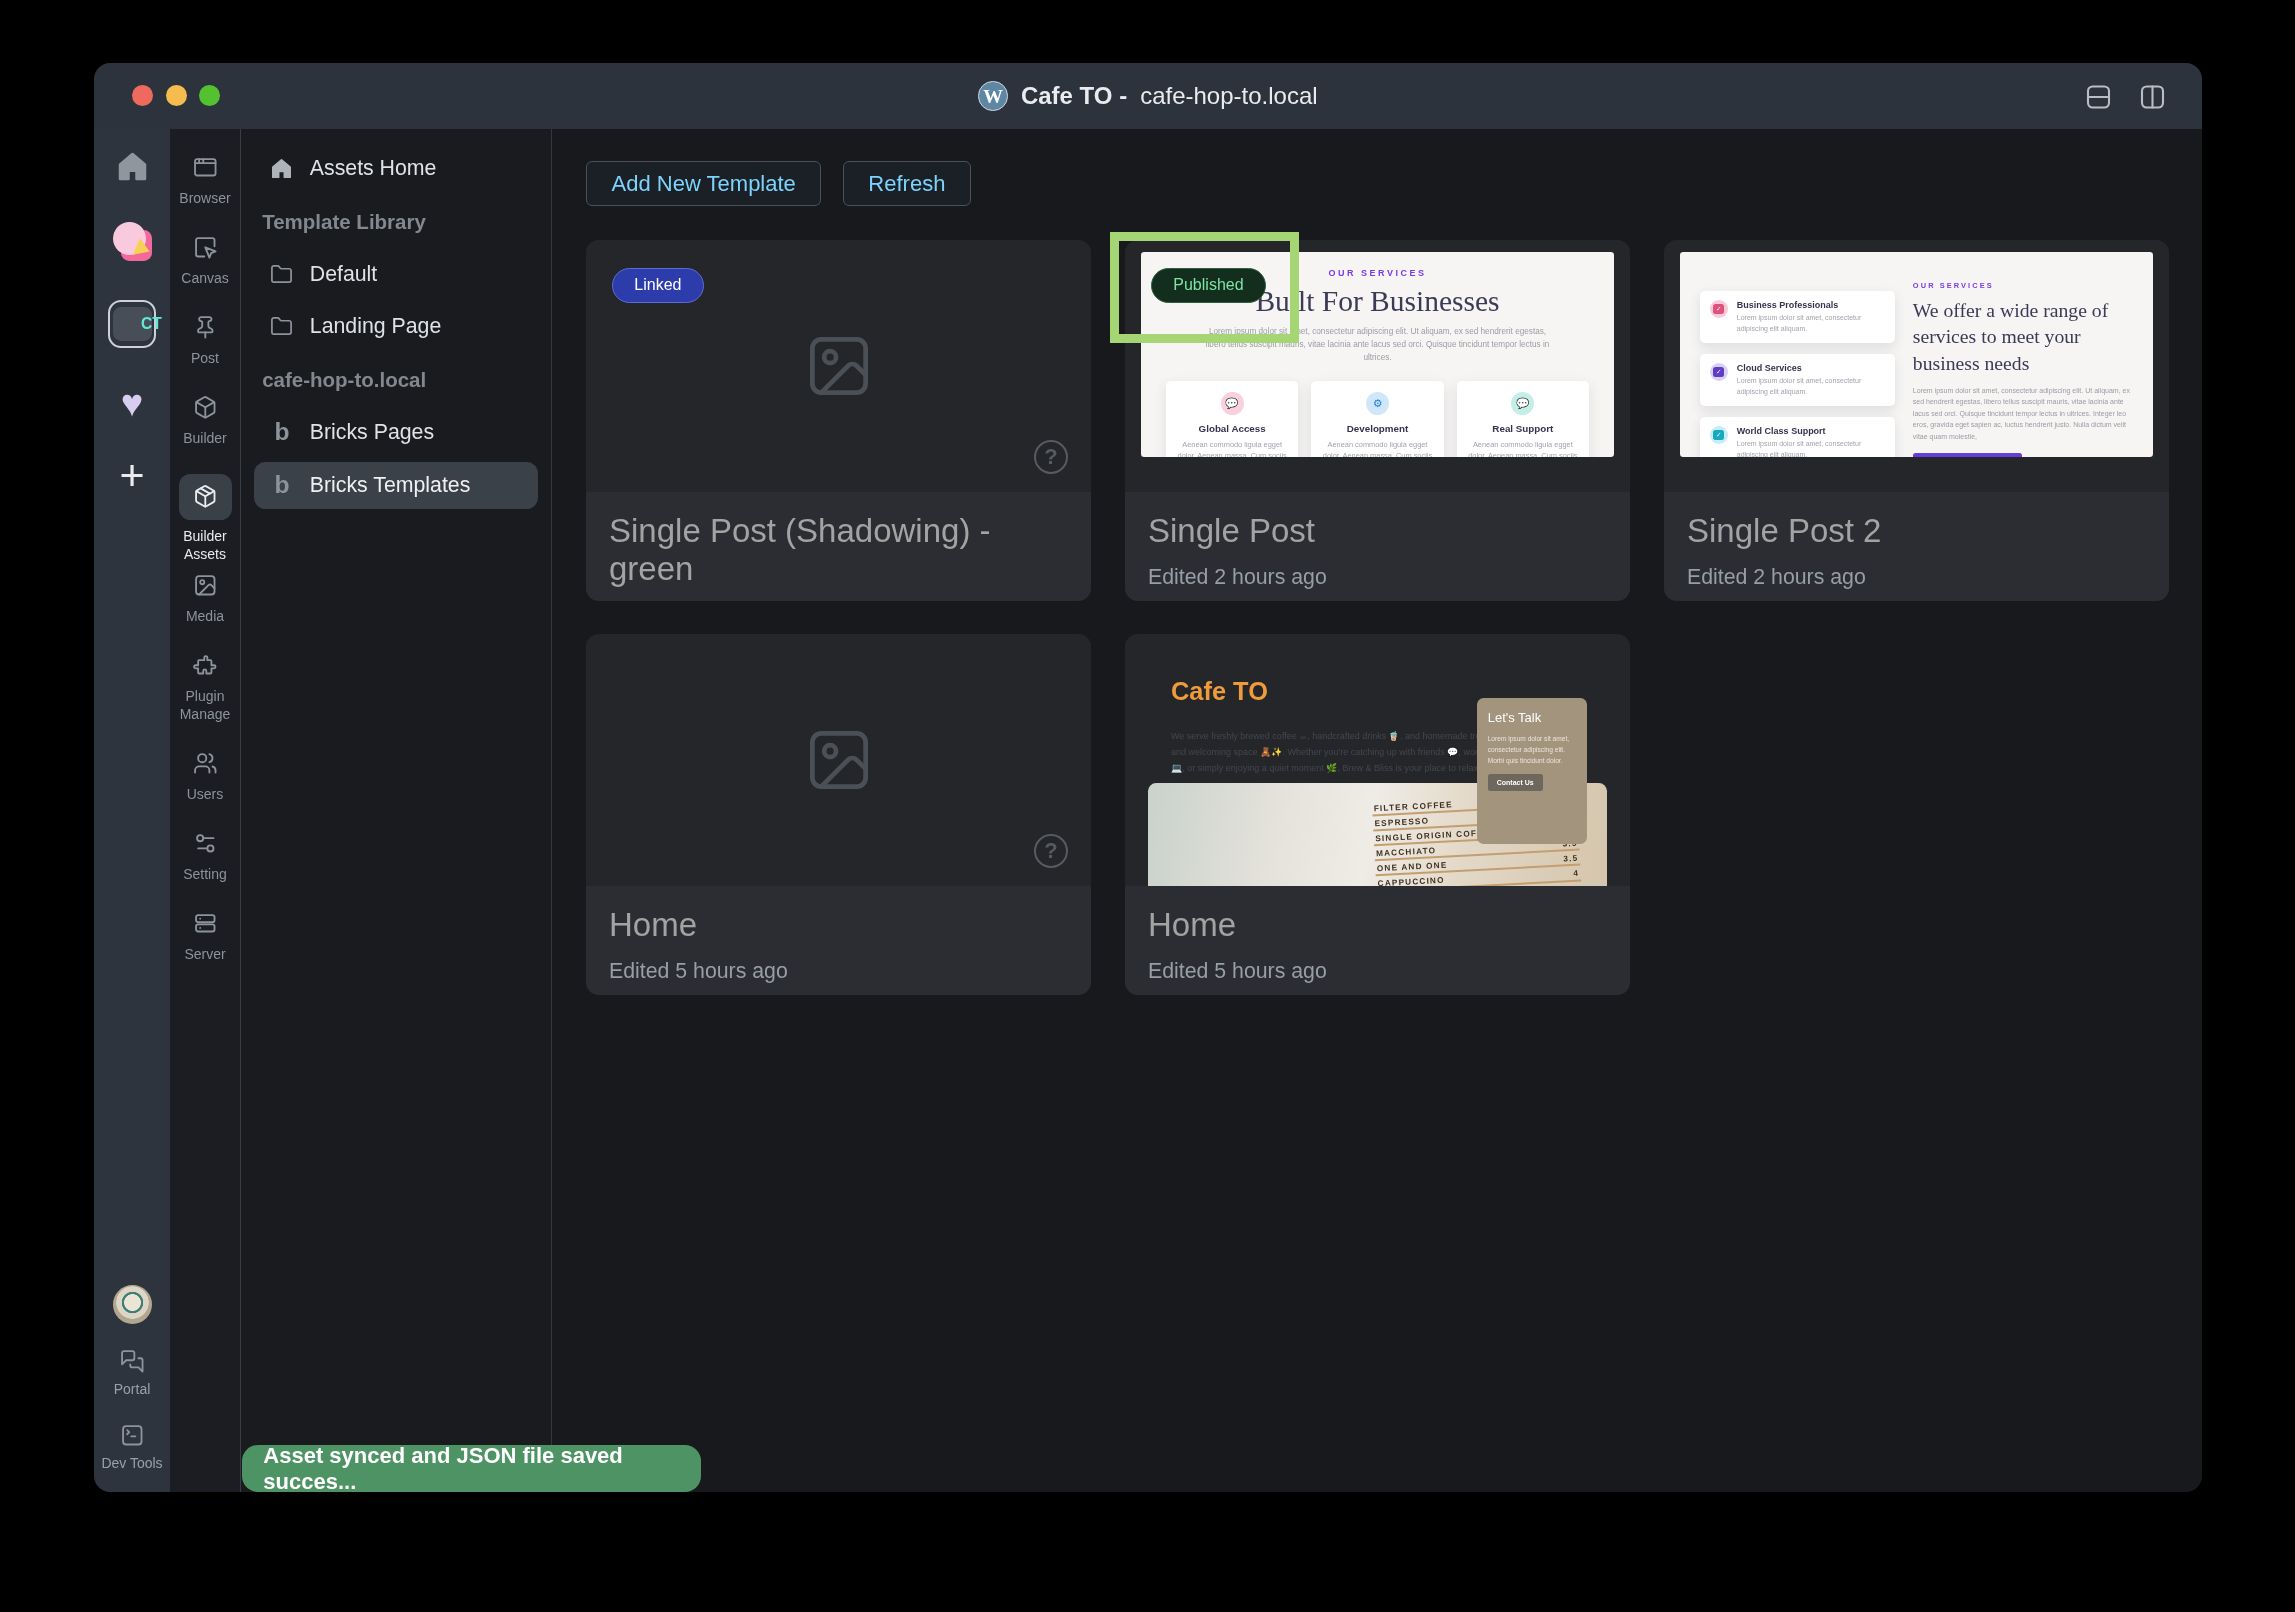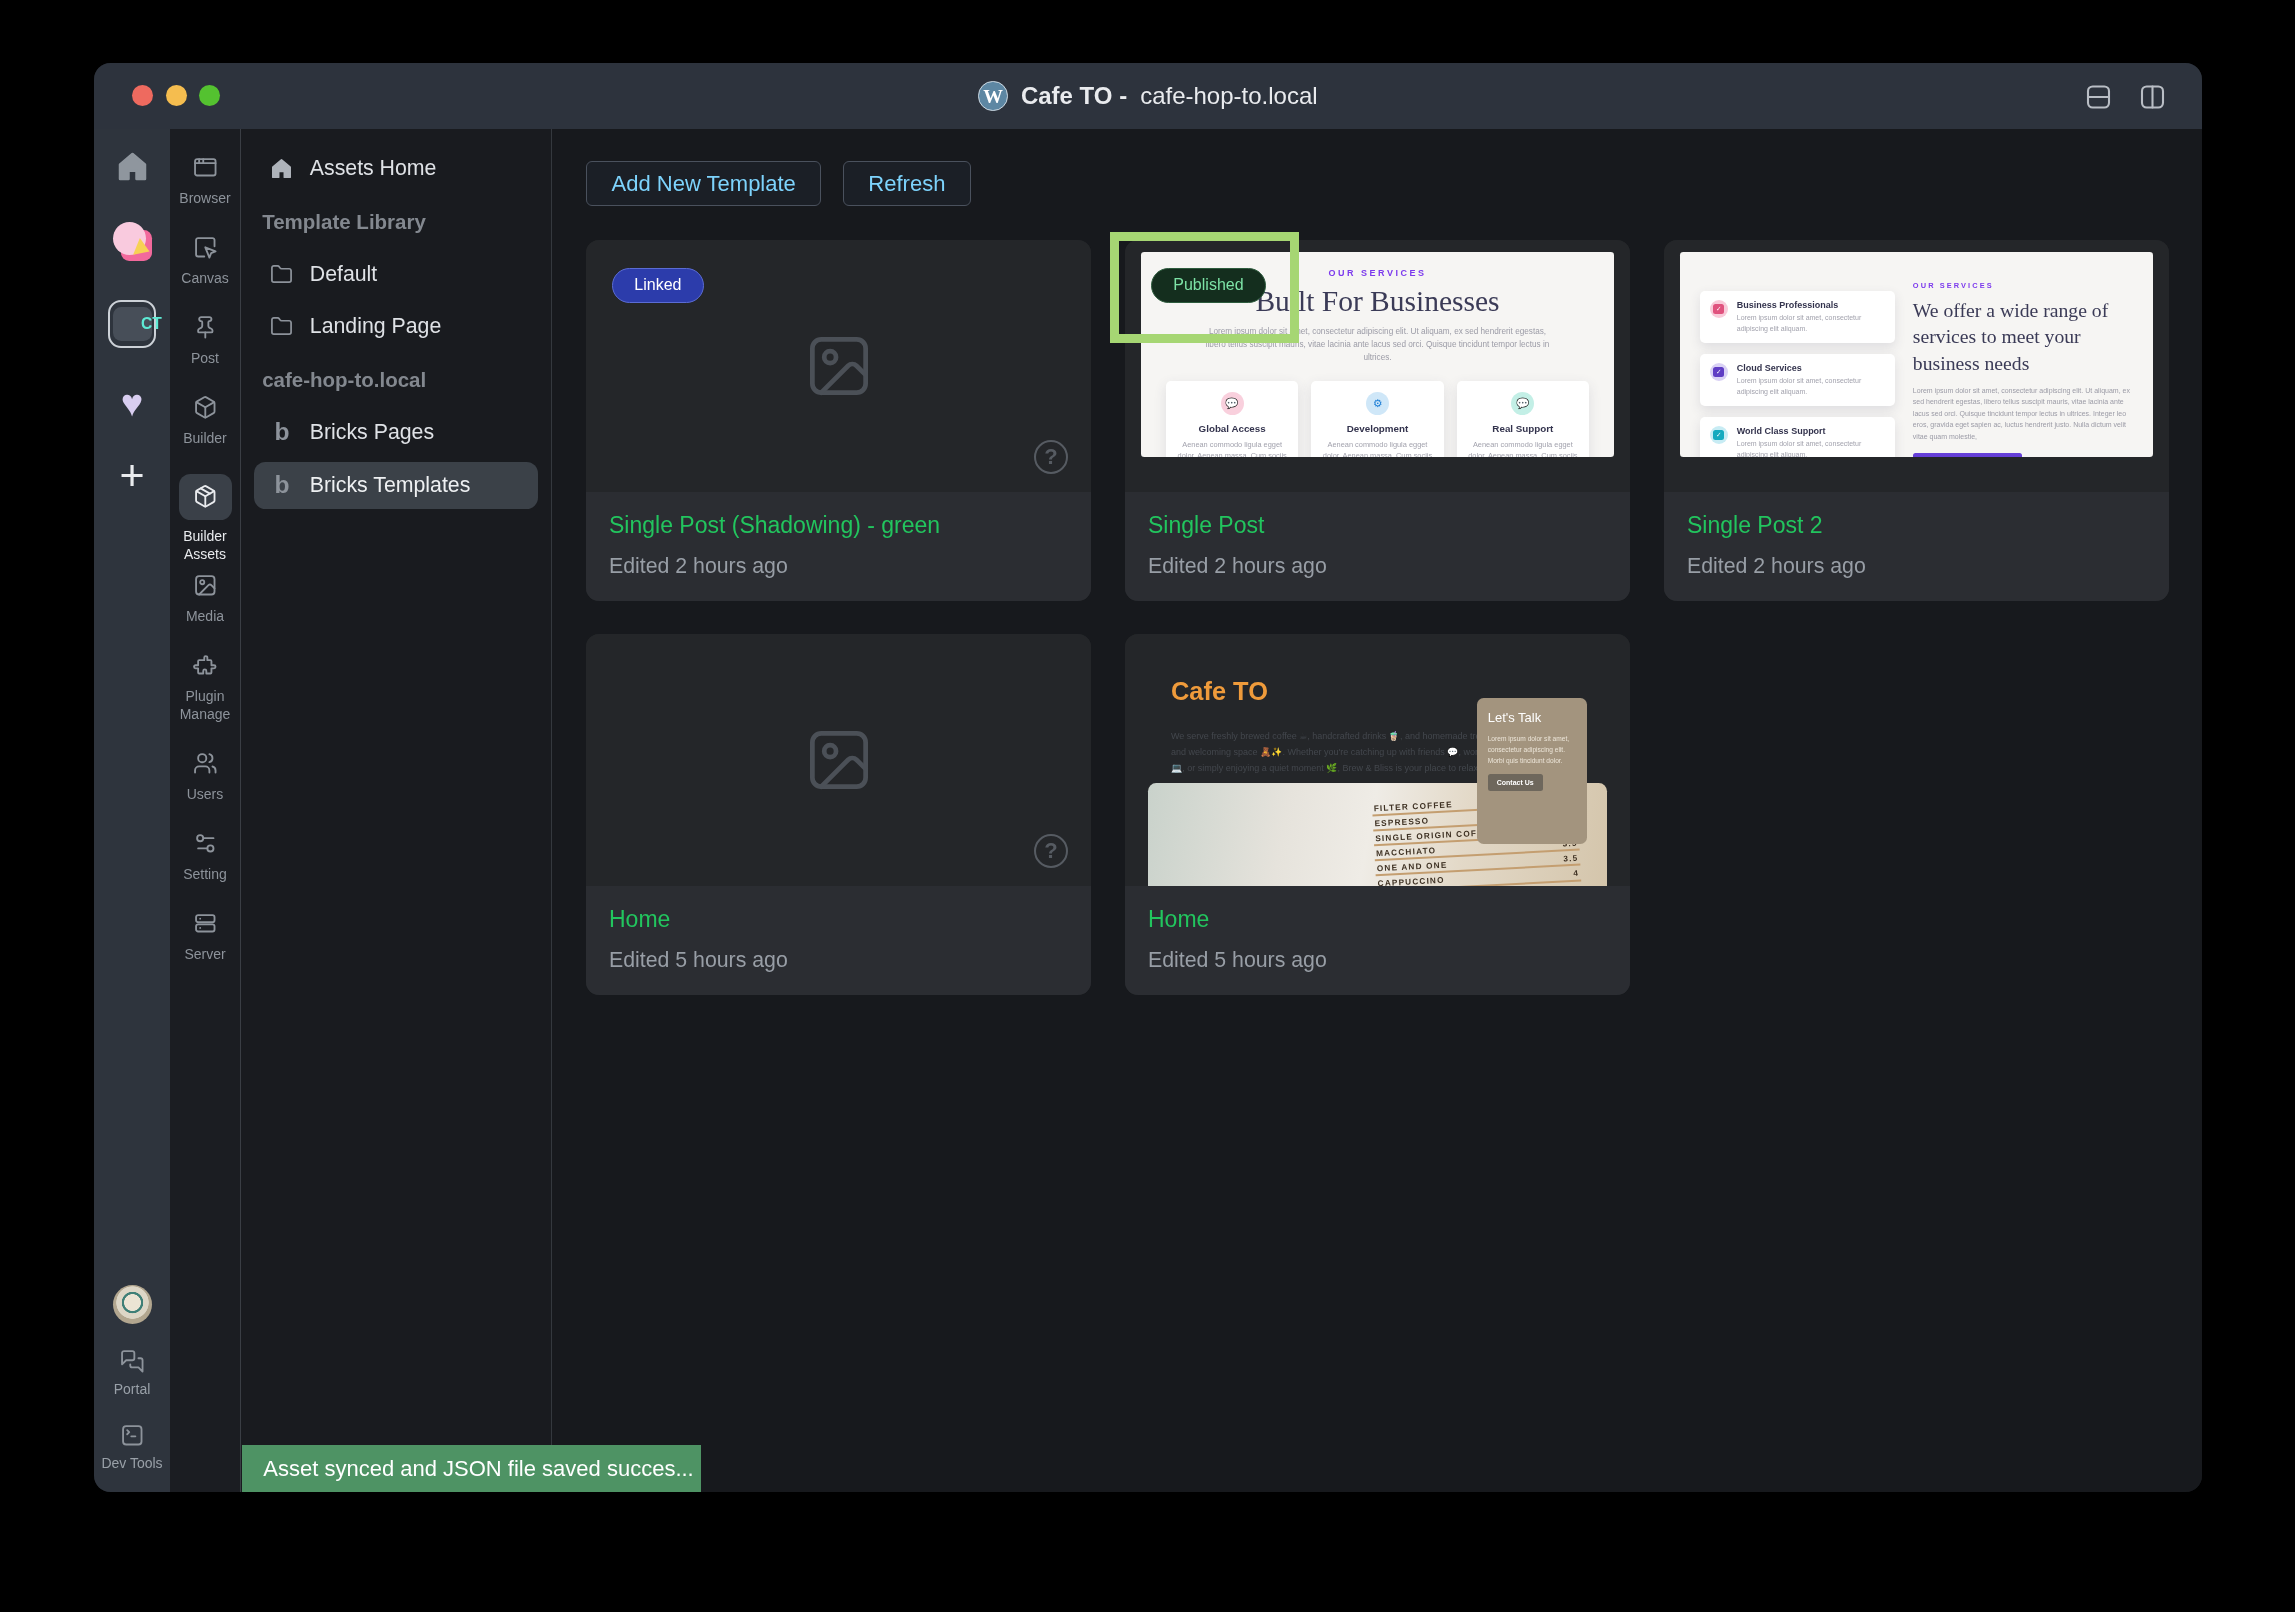--- a/index.html
+++ b/index.html
@@ -80,21 +80,21 @@
   .search input::placeholder { color:#80868f; }
   .toolbar-buttons { display:flex; gap:21.3px; }
   .btn { height:45px; padding:0 24.6px; background:#1b1f26; border:1.6px solid #4a515d;
          border-radius:6px; color:#7dd3fc; font-size:22px; display:flex; align-items:center; }
 
   .grid { display:grid; grid-template-columns:repeat(3,505px); gap:33px 34px; }
   .card { width:505px; height:361px; border-radius:13px; overflow:hidden;
           background:#242629; display:flex; flex-direction:column; }
   .thumb { flex:0 0 252px; position:relative; background:#242629; overflow:hidden; }
   .cfooter { flex:1; background:#2b2d32; padding:19.7px 23px 0; }
-  .ctitle { font-size:23px; font-weight:500; color:#22c55e; }
+  .ctitle { font-size:33px; font-weight:500; color:#a3a3a3; }
   .ctime { font-size:21.3px; color:#989ea6; margin-top:15.6px; }
 
   .badge { position:absolute; left:26px; top:28px; font-size:16px; padding:7.4px 21.3px;
            border-radius:23px; z-index:5; }
   .badge-linked { background:#2c3cab; border:1.6px solid #5b6cd4; color:#fff; }
   .badge-published { background:#142e1e; border:1.6px solid #2e5c3e; color:#7de3a6; }
 
   .ph-center { position:absolute; left:50%; top:50%; transform:translate(-50%,-50%); color:#4b5057; }
   .help-circle { position:absolute; right:23px; bottom:18px; width:34px; height:34px;
                  border:2.5px solid #565b62; border-radius:50%; color:#565b62;
@@ -155,22 +155,22 @@
                background:#a3947e; border-radius:6.6px; padding:12.3px 10.7px; z-index:4; }
   .talk-title { color:#fff; font-weight:400; font-size:13px; }
   .talk-text { color:#ece5d8; font-size:6.6px; line-height:1.7; margin-top:7.4px; }
   .talk-btn { display:inline-block; margin-top:8.2px; background:#6e675c; color:#fff;
               font-size:7px; padding:4.9px 9px; border-radius:2.5px; font-weight:700; }
 
   
   .annotation { position:absolute; left:1016px; top:169px; width:189px; height:111px;
                 border:9.8px solid #a6d673; z-index:30; }
   .toast { position:absolute; left:148px; bottom:0; width:459px; height:47px;
-           background:#4e9364; color:#fff; font-size:22px; font-weight:400;
-           display:flex; align-items:center; padding-left:21.3px; z-index:25; }
+           background:#4e9364; color:#fff; font-size:22px; font-weight:700;
+           display:flex; align-items:center; padding-left:21.3px; z-index:25;border-radius:16px; }
 
   svg.ic { stroke:#8d939b; fill:none; stroke-width:1.8; stroke-linecap:round; stroke-linejoin:round; }
   svg.ic-light { stroke:#b9bec5; } svg.ic-dim { stroke:#8f969e; }
 </style>
 </head>
 <body>
 
 <div class="window">
 
   <div class="titlebar">

